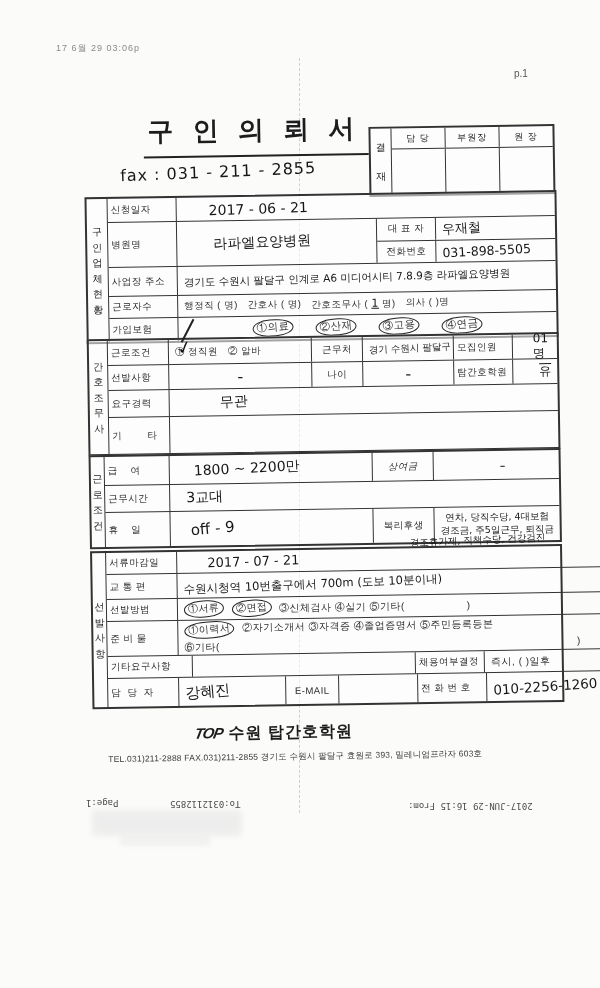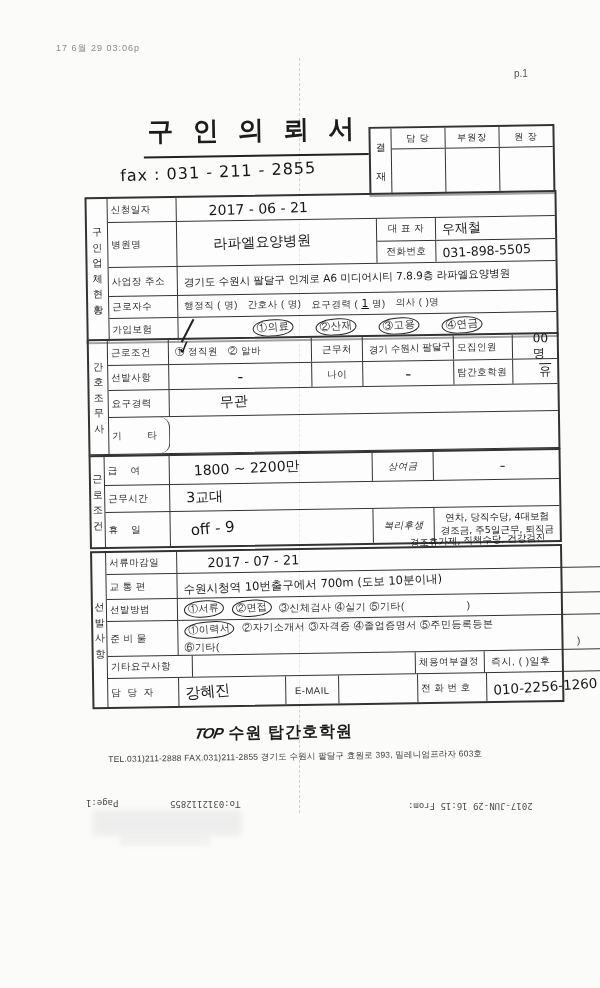--- a/index.html
+++ b/index.html
@@ -136,21 +136,21 @@
           <div class="lbl" style="width:62px;">사업장 주소</div>
           <div class="val flex1">
               <span class="hw" style="font-size:10.5px;white-space:nowrap;transform:rotate(-.8deg);">경기도 수원시  팔달구  인계로  A6  미디어시티  7.8.9층  라파엘요양병원</span>
             </div>
         </div>
         <div class="row" style="height:21px;">
           <div class="lbl" style="width:62px;">근로자수</div>
           <div class="val flex1 printed" style="gap:10px;">
             <span>행정직 (      명)</span>
             <span>간호사 (      명)</span>
-            <span><span>요구경력 ( </span><span class="hw" style="font-size:11px;text-decoration:underline;">1</span><span> 명)</span></span>
+            <span><span>간호조무사 ( </span><span class="hw" style="font-size:11px;text-decoration:underline;">1</span><span> 명)</span></span>
             <span>의사 (      )명</span>
           </div>
         </div>
         <div class="row" style="height:23px;">
           <div class="lbl" style="width:62px;">가입보험</div>
           <div class="val flex1 printed" style="justify-content:center;gap:22px;font-size:10.5px;">
             <span class="ring">①의료</span>
             <span class="ring">②산재</span>
             <span class="ring">③고용</span>
             <span class="ring">④연금</span>
@@ -171,21 +171,21 @@
             <span class="chk" style="left:8px;top:-3px;">✓</span>
             <span>① 정직원</span>
             <span>② 알바</span>
           </div>
           <div class="lbl bR" style="width:44px;justify-content:center;">근무처</div>
           <div class="val bR" style="width:78px;">
               <span class="hw" style="font-size:9.5px;white-space:nowrap;transform:rotate(-2deg);">경기 수원시 팔달구</span>
             </div>
           <div class="lbl bR" style="width:52px;">모집인원</div>
           <div class="val flex1">
-              <span class="hw" style="font-size:12px;margin-left:14px;">00  명</span>
+              <span class="hw" style="font-size:12px;margin-left:14px;">01  명</span>
             </div>
         </div>
         <div class="row" style="height:24px;">
           <div class="lbl" style="width:54px;">선발사항</div>
           <div class="val bR" style="width:130px;justify-content:center;">
               <span class="hw">-</span>
             </div>
           <div class="lbl bR" style="width:44px;justify-content:center;">나이</div>
           <div class="val bR" style="width:78px;justify-content:center;">
               <span class="hw">-</span>
@@ -195,21 +195,21 @@
               <span class="hw" style="font-size:12px;margin-left:20px;text-decoration:overline;">유</span>
             </div>
         </div>
         <div class="row" style="height:26px;">
           <div class="lbl" style="width:54px;">요구경력</div>
           <div class="val flex1">
               <span class="hw" style="font-size:14px;margin-left:44px;transform:rotate(-2deg);">무관</span>
             </div>
         </div>
         <div class="row" style="height:36px;">
-          <div class="lbl" style="width:54px;white-space:pre;border-radius:10px;">기        타</div>
+          <div class="lbl" style="width:54px;white-space:pre;">기        타</div>
           <div class="val flex1"></div>
         </div>
       </div>
     </div>
 
     <div class="abs sec" style="left:88px;top:452px;width:468px;">
       <div class="side">
           <span>근로조건</span>
         </div>
       <div class="rows">
@@ -227,21 +227,21 @@
           <div class="lbl" style="width:58px;">근무시간</div>
           <div class="val flex1">
               <span class="hw" style="font-size:14px;margin-left:10px;transform:rotate(-1.5deg);">3교대</span>
             </div>
         </div>
         <div class="row" style="height:34px;">
           <div class="lbl" style="width:58px;white-space:pre;">휴    일</div>
           <div class="val bR" style="width:190px;">
               <span class="hw" style="font-size:15px;margin-left:14px;transform:rotate(-4deg);">off - 9</span>
             </div>
-          <div class="lbl bR" style="width:54px;justify-content:center;font-style:italic;">복리후생</div>
+          <div class="lbl bR" style="width:54px;justify-content:center;">복리후생</div>
           <div class="val flex1 welfare-lines">
             <span class="hw">연차, 당직수당, 4대보험</span>
             <span class="hw">경조금, 주5일근무, 퇴직금</span>
           </div>
         </div>
       </div>
     </div>
     <span class="abs hw" style="left:408px;top:537px;font-size:9.5px;white-space:nowrap;transform:rotate(-1.5deg);">경조휴가제, 직책수당, 건강검진</span>
 
     <div class="abs sec" style="left:88px;top:548px;width:468px;">

